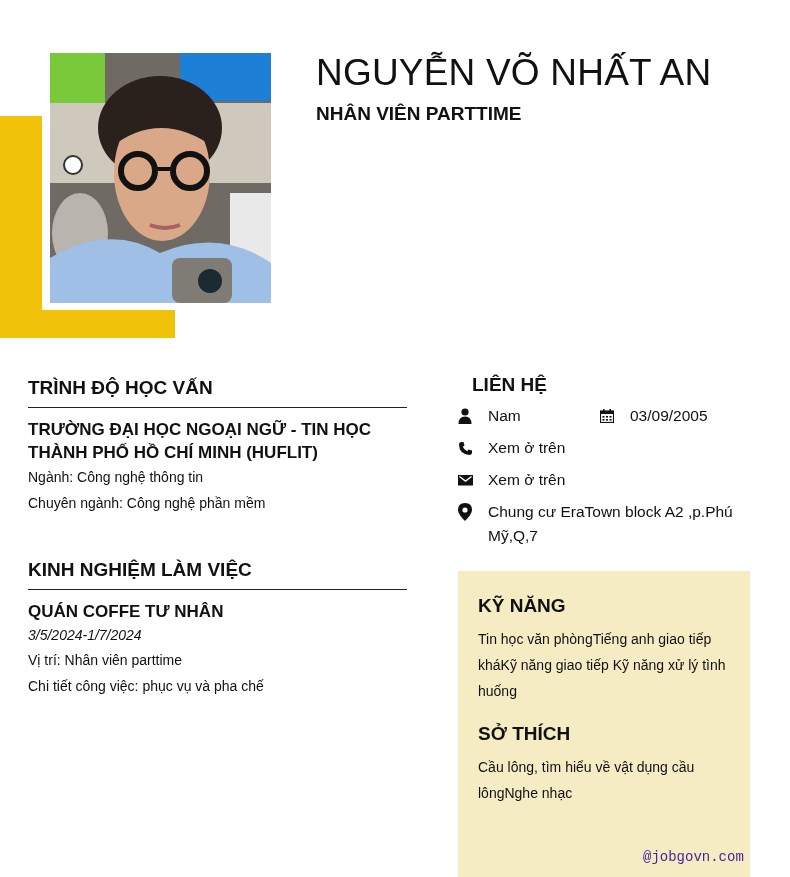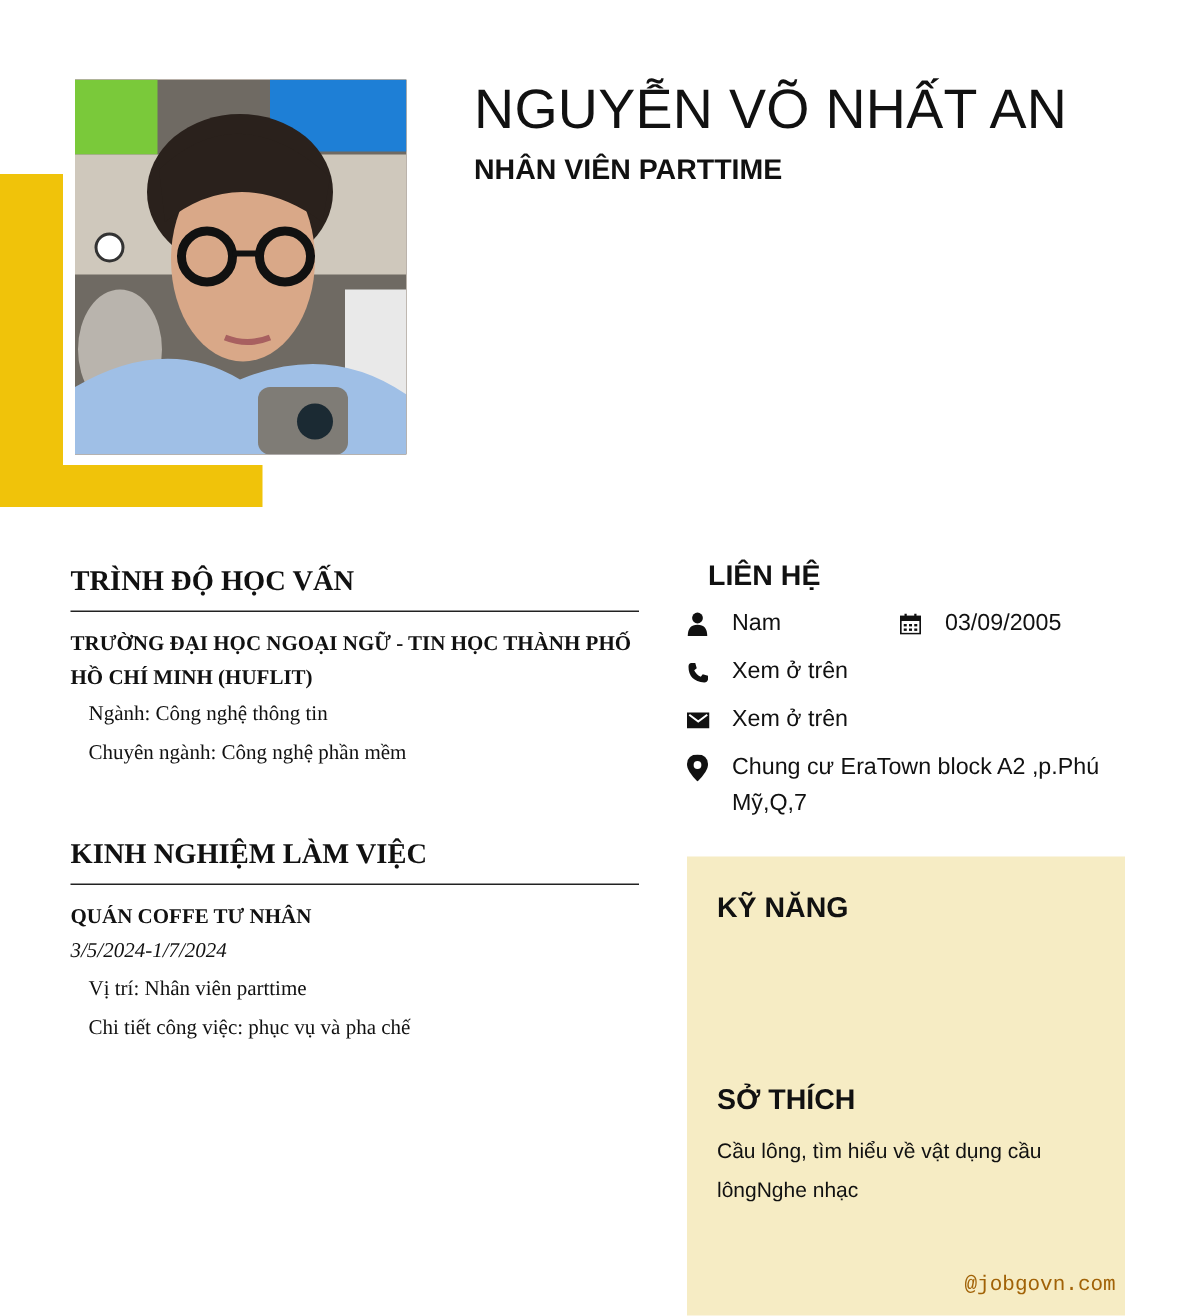--- a/index.html
+++ b/index.html
@@ -5,35 +5,35 @@
   html, body { margin:0; padding:0; }
   body { width:790px; height:877px; background:#ffffff; position:relative; overflow:hidden;
          font-family:"Liberation Sans", "DejaVu Sans", sans-serif; color:#111; }
   .yellow-col { position:absolute; left:0; top:116px; width:42px; height:222px; background:#f0c30a; }
   .yellow-bar { position:absolute; left:0; top:310px; width:175px; height:28px; background:#f0c30a; }
   .photo-frame { position:absolute; left:42px; top:45px; width:237px; height:265px; background:#fff; }
   .photo { position:absolute; left:50px; top:53px; width:221px; height:250px; overflow:hidden; background:#8a7a6a; }
   .name { position:absolute; left:316px; top:52px; font-size:37px; font-weight:400; letter-spacing:0.2px; margin:0; }
   .role { position:absolute; left:316px; top:103px; font-size:19px; font-weight:700; margin:0; }
 
-  .left { position:absolute; left:47px; width:379px;font-family:Liberation Serif, serif; }
+  .left { position:absolute; left:28px; width:379px; }
   .sec-title { font-size:19px; font-weight:700; margin:0; padding-bottom:8px; border-bottom:1.5px solid #222; }
-  .item-title { font-size:14px; font-weight:700; line-height:23px; margin-top:10px; }
-  .line { font-size:14px; line-height:26px;margin-left:12px; }
+  .item-title { font-size:17px; font-weight:700; line-height:23px; margin-top:10px; }
+  .line { font-size:14px; line-height:26px; }
   .italic { font-style:italic; font-size:14px; line-height:24px; }
 
   .contact-title { position:absolute; left:472px; top:374px; font-size:19px; font-weight:700; margin:0; }
   .c-row { position:absolute; left:458px; display:flex; align-items:flex-start; font-size:15.5px; line-height:24px; }
   .c-icon { width:16px; height:24px; display:flex; align-items:center; justify-content:flex-start; margin-right:14px; }
   .c-icon svg { display:block; }
 
   .side-box { position:absolute; left:458px; top:571px; width:292px; height:306px; background:#f6ecc4; }
   .side-box .st { position:absolute; left:20px; font-size:19px; font-weight:700; margin:0; }
   .side-box .sp { position:absolute; left:20px; width:260px; font-size:14px; line-height:26px; }
-  .watermark { position:absolute; left:185px; top:278px; font-family:"Liberation Mono", "DejaVu Sans Mono", monospace; font-size:14px; color:#a16207; }
+  .watermark { position:absolute; left:185px; top:278px; font-family:"Liberation Mono", "DejaVu Sans Mono", monospace; font-size:14px; color:#4c1d95; }
 </style>
 </head>
 <body>
 
 <div class="yellow-col"></div>
 <div class="yellow-bar"></div>
 <div class="photo-frame"></div>
 <div class="photo">
   <svg width="221" height="250" viewBox="0 0 221 250">
     <rect x="0" y="0" width="221" height="250" fill="#6f6a63"></rect>
@@ -128,16 +128,17 @@
     <svg width="14" height="18" viewBox="0 0 14 18">
         <path d="M7 0 Q14 0 14 7 Q14 11 7 18 Q0 11 0 7 Q0 0 7 0 Z" fill="#111"></path>
         <circle cx="7" cy="7" r="2.6" fill="#fff"></circle>
       </svg>
   </span>
   <span>Chung cư EraTown block A2 ,p.Phú Mỹ,Q,7</span>
 </div>
 
 <div class="side-box">
   <h3 class="st" style="top:24px;">KỸ NĂNG</h3>
+  <div class="sp" style="top:55px;">Tin học văn phòngTiếng anh giao tiếp kháKỹ năng giao tiếp Kỹ năng xử lý tình huống</div>
   <h3 class="st" style="top:152px;">SỞ THÍCH</h3>
   <div class="sp" style="top:183px;">Cầu lông, tìm hiểu về vật dụng cầu lôngNghe nhạc</div>
   <div class="watermark">@jobgovn.com</div>
 </div>
 
 </body></html>

